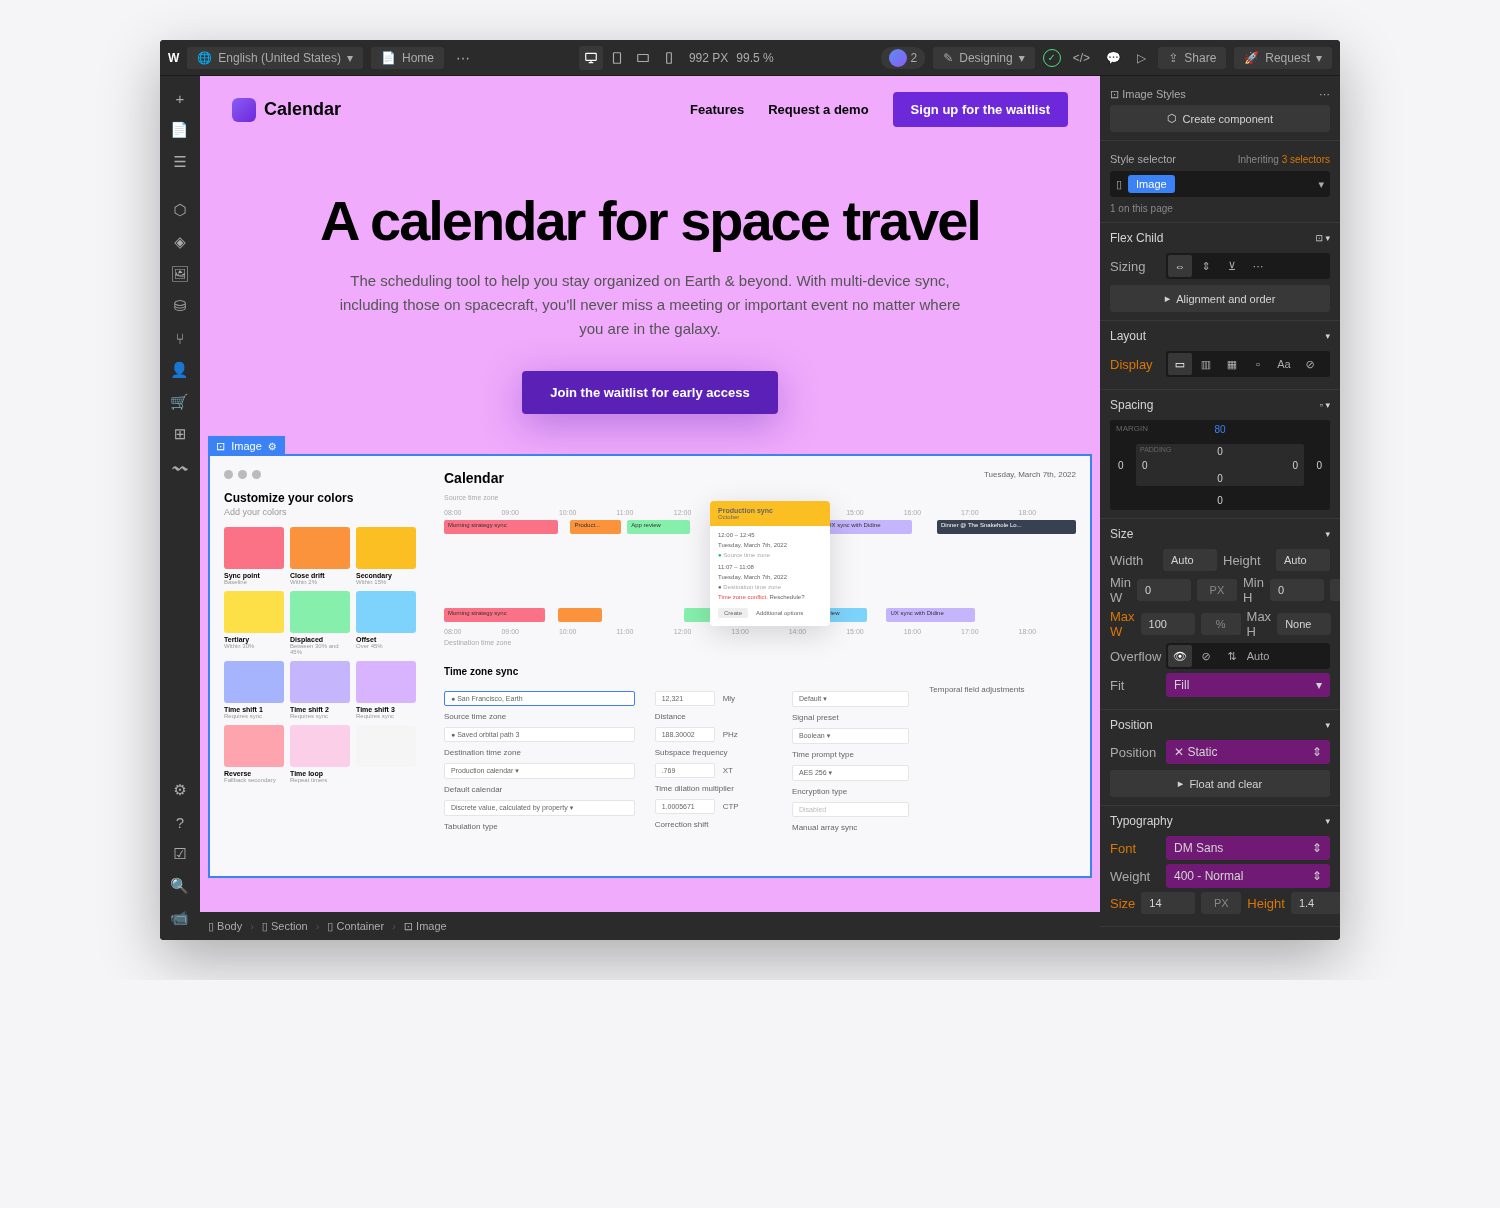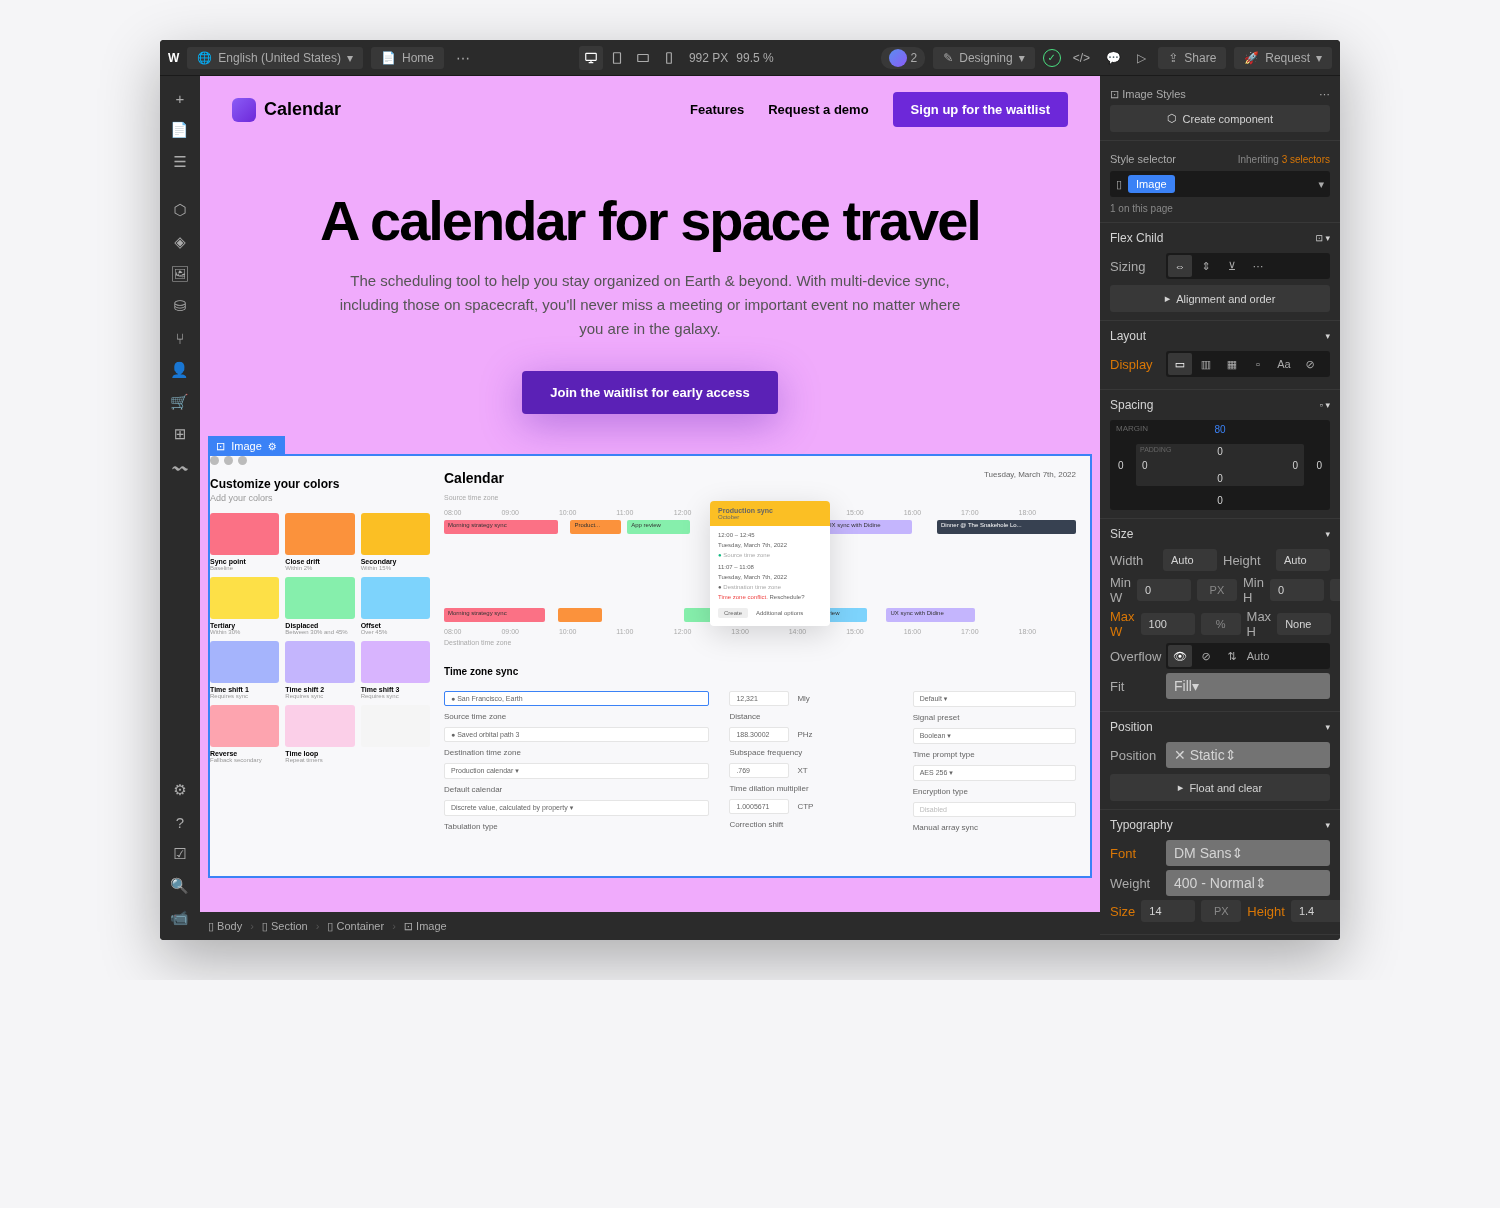--- a/index.html
+++ b/index.html
@@ -33,21 +33,21 @@
 .page-nav span{cursor:pointer}
 .page-nav .cta{padding:10px 18px;border-radius:4px;color:#fff;background:#6d28d9;cursor:pointer}
 .page-hero{text-align:center;padding:50px 60px 40px}
 .page-hero h1{font-size:56px;font-weight:800;letter-spacing:-2px;margin-bottom:20px;line-height:1}
 .page-hero p{font-size:15px;color:#555;max-width:640px;margin:0 auto 30px;line-height:1.6}
 .page-hero .cta{display:inline-block;padding:14px 28px;background:#5b21b6;color:#fff;font-weight:600;font-size:13px;border-radius:4px;cursor:pointer;box-shadow:0 10px 40px rgba(93,33,182,0.4)}
 .selected-image{margin:0 8px;border:2px solid #3b82f6;position:relative}
 .sel-label{position:absolute;top:-20px;left:-2px;height:20px;background:#3b82f6;color:#fff;font-size:11px;padding:0 8px;display:flex;align-items:center;gap:6px}
 .sel-label .gear{font-size:10px}
 .img-surface{background:#f8f8fa;display:flex;min-height:420px}
-.img-sidebar{width:220px;}
+.img-sidebar{width:220px;padding:14px}
 .img-sidebar .traffic{display:flex;gap:5px;margin-bottom:12px}
 .img-sidebar .traffic span{width:9px;height:9px;border-radius:50%;background:#bbb}
 .img-sidebar h4{font-size:12px;font-weight:600;margin-bottom:2px}
 .img-sidebar .sub{font-size:9px;color:#999;margin-bottom:10px}
 .swatches{display:grid;grid-template-columns:repeat(3,1fr);gap:6px}
 .swatch{display:flex;flex-direction:column}
 .swatch .color{height:42px;border-radius:3px}
 .swatch .name{font-size:7px;font-weight:600;margin-top:3px}
 .swatch .desc{font-size:6px;color:#999}
 .img-main{flex:1;padding:14px;font-size:8px;color:#666}
@@ -89,21 +89,21 @@
 .inherit-txt{font-size:10px;color:#888}
 .inherit-txt .num{color:#d97706}
 .iconrow{display:flex;gap:2px;background:#1a1a1a;border-radius:3px;padding:2px}
 .iconrow .ic{width:24px;height:22px;display:flex;align-items:center;justify-content:center;cursor:pointer;border-radius:2px;font-size:11px}
 .iconrow .ic.active{background:#383838;color:#fff}
 .spacing-box{position:relative;height:90px;background:#1a1a1a;border-radius:3px;margin-top:4px}
 .spacing-box .margin-lbl{position:absolute;top:4px;left:6px;font-size:8px;color:#666}
 .spacing-box .val{position:absolute;font-size:10px;color:#d4d4d4}
 .spacing-box .padding-box{position:absolute;top:24px;left:26px;right:26px;bottom:24px;background:#2b2b2b;border-radius:2px}
 .spacing-box .padding-lbl{position:absolute;top:2px;left:4px;font-size:7px;color:#666}
-.select{flex:1;background:#737373;color:#d4d4d4;padding:5px 8px;border-radius:3px;font-size:14px;display:flex;justify-content:flex-start;align-items:center;cursor:pointer}
+.select{flex:1;background:#701a75;color:#d4d4d4;padding:5px 8px;border-radius:3px;font-size:12px;display:flex;justify-content:space-between;align-items:center;cursor:pointer}
 svg{width:14px;height:14px}
 </style>
 </head>
 <body>
 
 <div class="app">
   <div class="topbar">
     <div style="font-weight:700;color:#fff">W</div>
     <div class="locale">
       <span>🌐</span>
@@ -408,20 +408,23 @@
                     <label>Time prompt type</label>
                     <div class="formrow">
                         <div class="fld"><span>AES 256</span> ▾</div>
                       </div>
                     <label>Encryption type</label>
                     <div class="formrow">
                         <div class="fld" style="color:#bbb">Disabled</div>
                       </div>
                     <label>Manual array sync</label>
                   </div>
+                  <div style="flex:1">
+                    <label>Temporal field adjustments</label>
+                  </div>
                 </div>
               </div>
             </div>
           </div>
         </div>
       </div>
       <div class="breadcrumb">
         <span class="bc">▯ <span>Body</span></span>
           <span class="sep">›</span>
         <span class="bc">▯ <span>Section</span></span>

